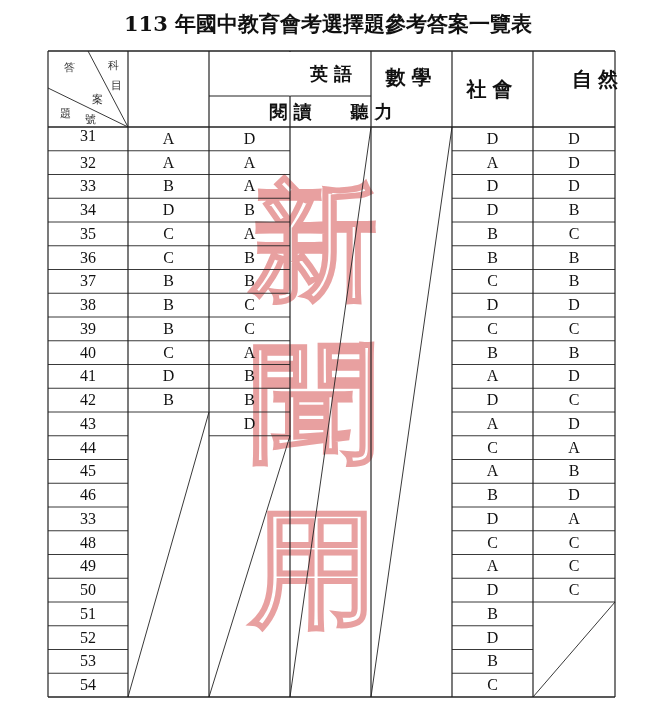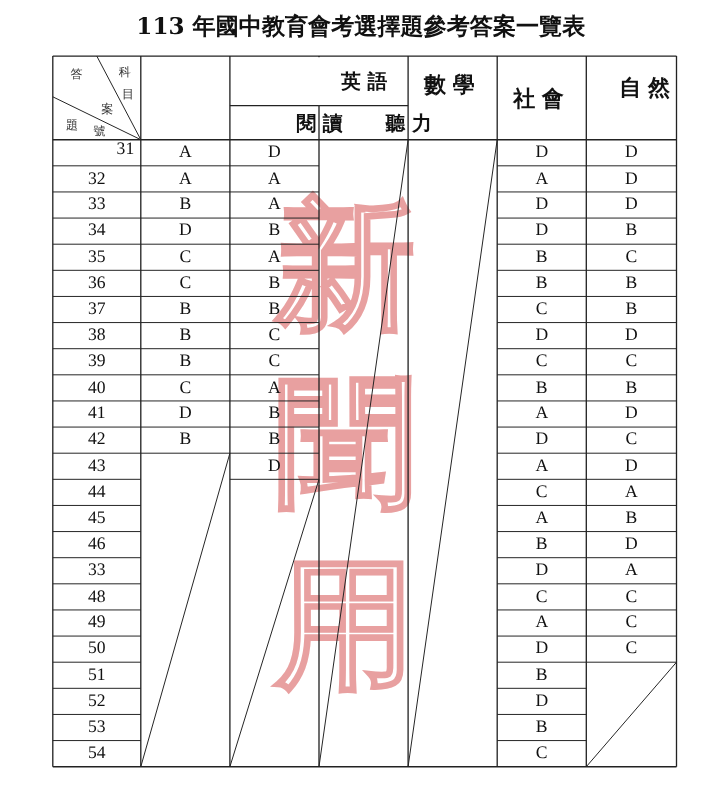--- a/index.html
+++ b/index.html
@@ -147,22 +147,22 @@
   <span class="corner-txt" style="left:111px; top:78px;">目</span>
   <span class="corner-txt" style="left:92px; top:92px;">案</span>
   <span class="corner-txt" style="left:60px; top:106px;">題</span>
   <span class="corner-txt" style="left:85px; top:112px;">號</span>
 
   <div class="cell hdr-sm" style="left:209px; top:51px; width:162px; height:45px;">英語</div>
   <div class="cell hdr-sm" style="left:209px; top:96px; width:81px; height:31px;">閱讀</div>
   <div class="cell hdr-sm" style="left:290px; top:96px; width:81px; height:31px;">聽力</div>
   <div class="cell hdr" style="left:371px; top:39px; width:81px; height:76px;">數學</div>
   <div class="cell hdr" style="left:452px; top:51px; width:81px; height:76px;">社會</div>
-  <div class="cell hdr" style="left:548px; top:51px; width:82px; height:56px;">自然</div>
-<div class="cell" style="left: 48px; top: 127px; width: 80px; height: 17px; margin-left: 26px;">31</div>
+  <div class="cell hdr" style="left:533px; top:51px; width:82px; height:56px;padding-left:24px;">自然</div>
+<div class="cell" style="left: 48px; top: 127px; width: 80px; height: 17px;">31</div>
     <div class="cell" style="left: 128px; top: 127px; width: 81px; height: 23.75px;">A</div>
     <div class="cell" style="left: 209px; top: 127px; width: 81px; height: 23.75px;">D</div>
     <div class="cell" style="left: 452px; top: 127px; width: 81px; height: 23.75px;">D</div>
     <div class="cell" style="left: 533px; top: 127px; width: 82px; height: 23.75px;">D</div>
     <div class="cell" style="left: 48px; top: 150.75px; width: 80px; height: 23.75px;">32</div>
     <div class="cell" style="left: 128px; top: 150.75px; width: 81px; height: 23.75px;">A</div>
     <div class="cell" style="left: 209px; top: 150.75px; width: 81px; height: 23.75px;">A</div>
     <div class="cell" style="left: 452px; top: 150.75px; width: 81px; height: 23.75px;">A</div>
     <div class="cell" style="left: 533px; top: 150.75px; width: 82px; height: 23.75px;">D</div>
     <div class="cell" style="left: 48px; top: 174.5px; width: 80px; height: 23.75px;">33</div>

